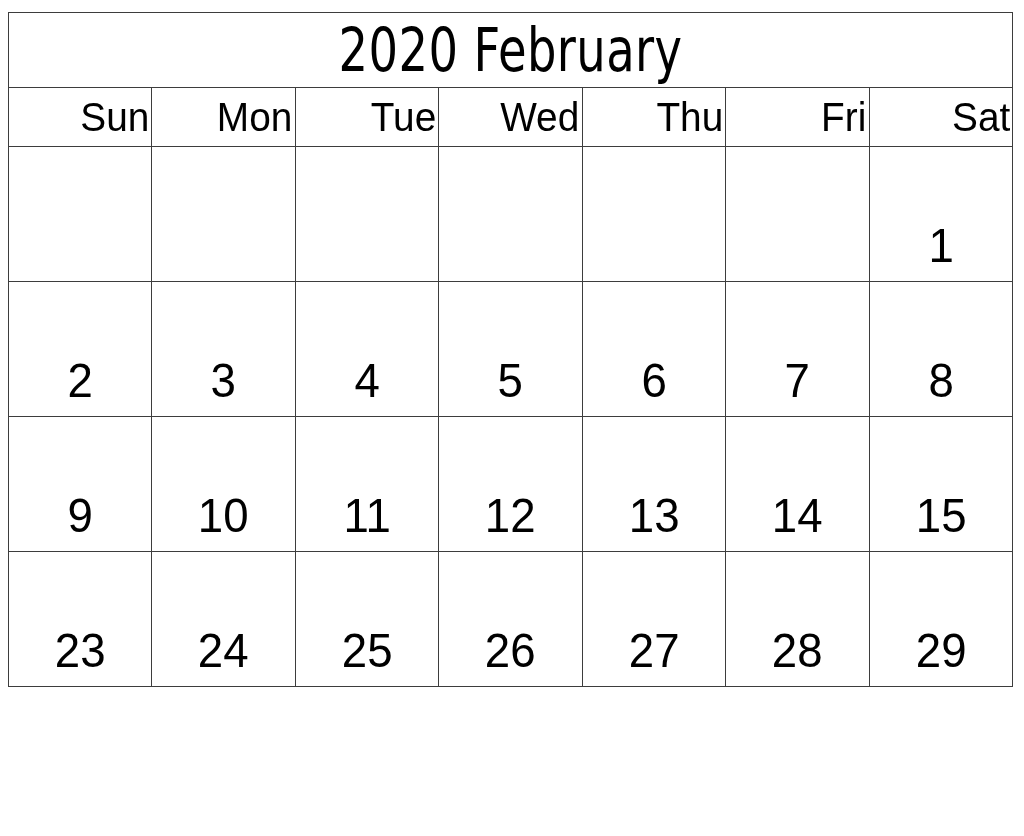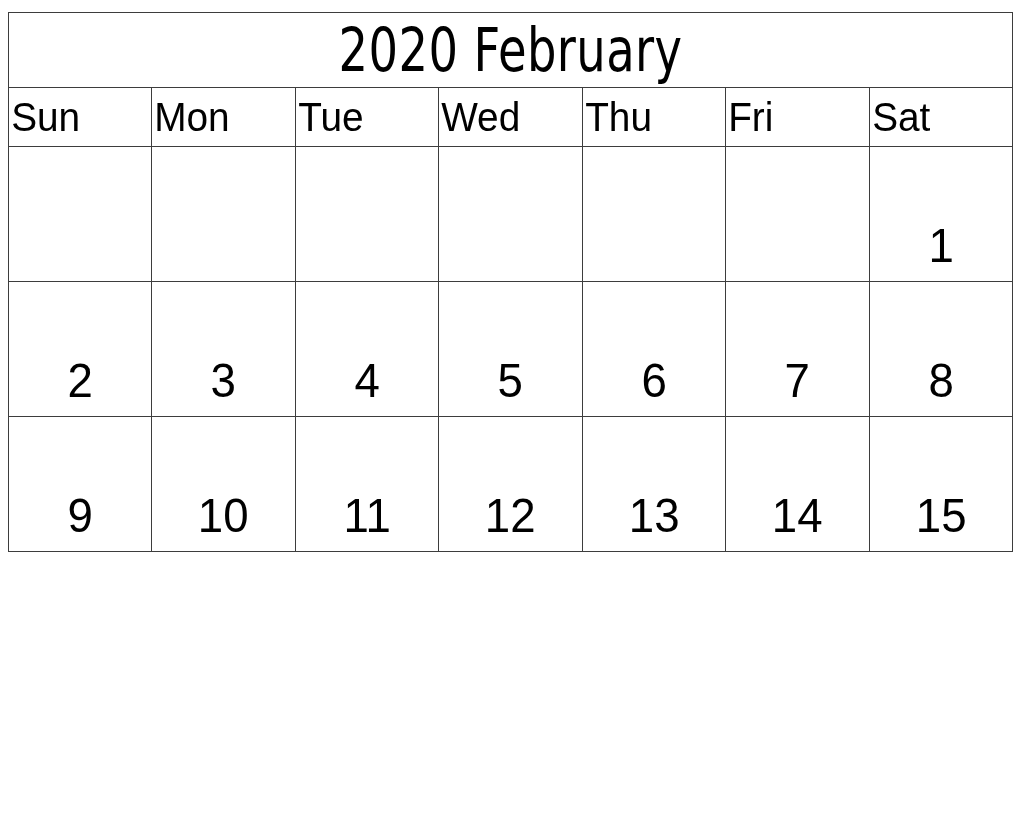--- a/index.html
+++ b/index.html
@@ -54,21 +54,21 @@
     color: #000000;
     letter-spacing: 0.5px;
     transform: scaleX(0.86);
     transform-origin: center center;
     white-space: nowrap;
   }
 
   
   .dow-cell {
     height: 58px;
-    text-align: left;
+    text-align: right;
     vertical-align: middle;
   }
   .dow-text {
     display: block;
     font-family: "Liberation Sans", sans-serif;
     font-size: 40px;
     font-weight: 400;
     line-height: 46px;
     color: #000000;
     transform: scaleX(0.97);
@@ -200,16 +200,39 @@
           </td>
         <td>
             <span class="date-text">14</span>
           </td>
         <td>
             <span class="date-text">15</span>
           </td>
       </tr>
 
 
+      <tr class="week-row">
+        <td>
+            <span class="date-text">23</span>
+          </td>
+        <td>
+            <span class="date-text">24</span>
+          </td>
+        <td>
+            <span class="date-text">25</span>
+          </td>
+        <td>
+            <span class="date-text">26</span>
+          </td>
+        <td>
+            <span class="date-text">27</span>
+          </td>
+        <td>
+            <span class="date-text">28</span>
+          </td>
+        <td>
+            <span class="date-text">29</span>
+          </td>
+      </tr>
 
     </tbody>
   </table>
 </div>
 
 </body></html>

